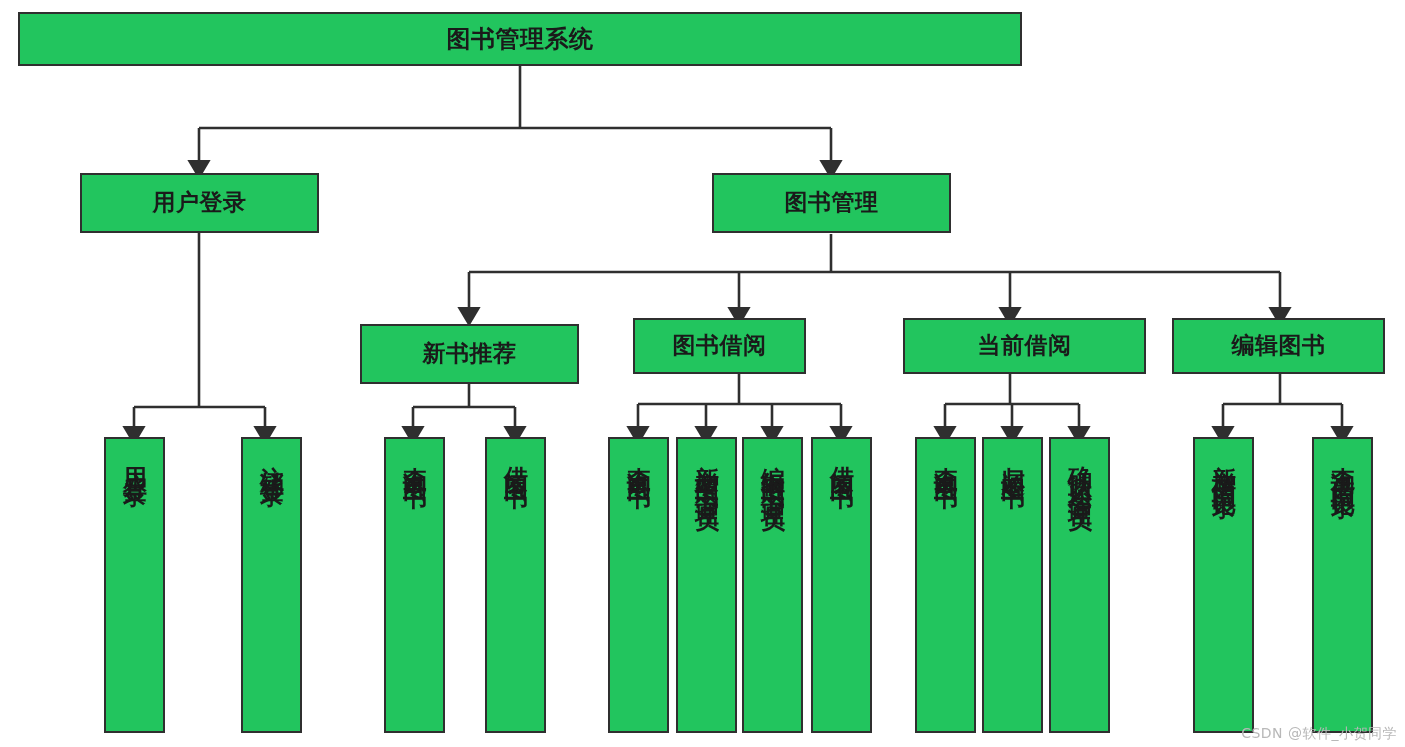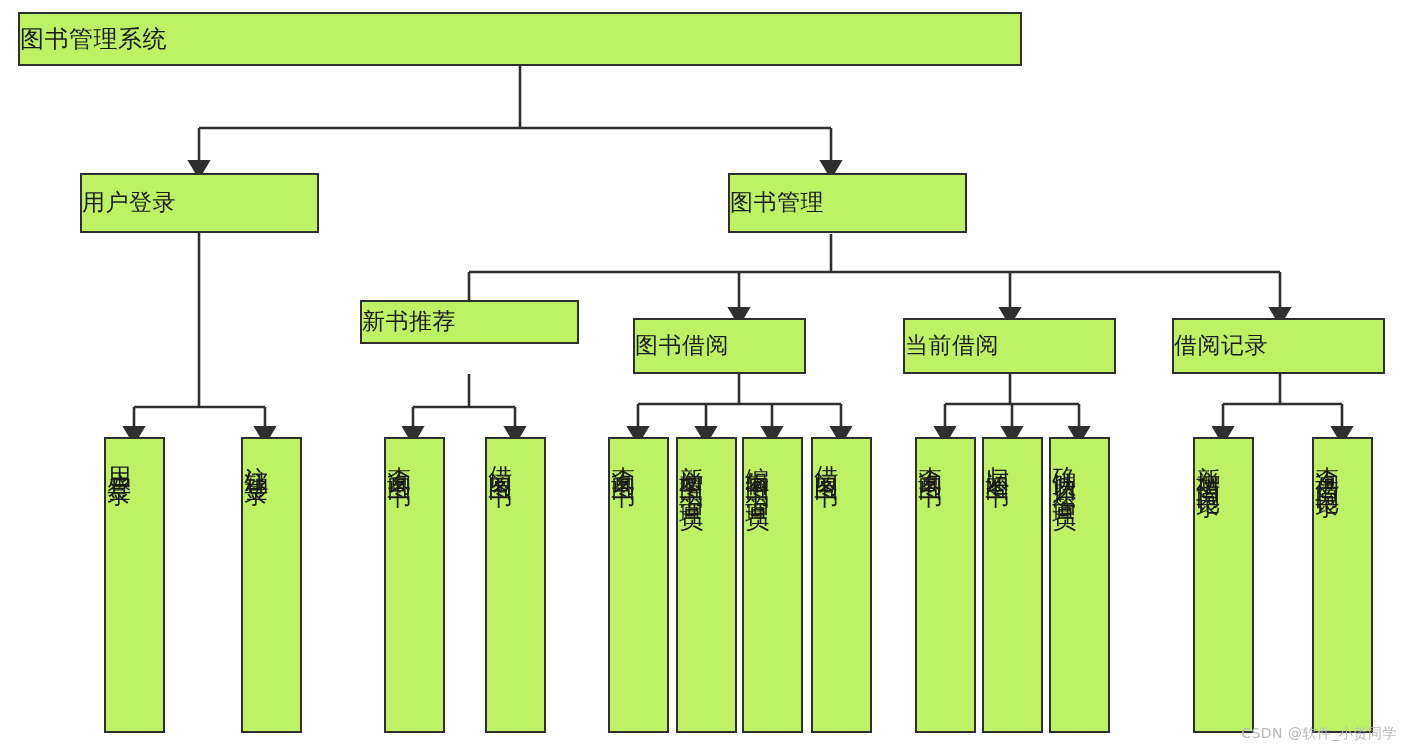--- a/index.html
+++ b/index.html
@@ -20,24 +20,26 @@
     position:absolute;
     left:0;top:0;
     width:1405px;height:747px;
     pointer-events:none;
   }
   
   .node{
     position:absolute;
     box-sizing:border-box;
     border:2.5px solid #2f2f2f;
-    background:#bef264;
+    background:#22c55e;
     display:flex;
     align-items:center;
+    justify-content:center;
     color:#1a1a1a;
+    font-weight:bold;
   }
   .node .label{
     display:block;
     text-align:center;
     line-height:1.18;
     letter-spacing:0.5px;
   }
   
   .node.horiz .label{
     writing-mode:horizontal-tb;
@@ -125,38 +127,38 @@
   </svg>
 
   <div class="node root horiz" style="left:18px;top:12px;width:1004px;height:54px;">
     <span class="label">图书管理系统</span>
   </div>
 
   <div class="node horiz" style="left:80px;top:173px;width:239px;height:60px;">
     <span class="label">用户登录</span>
   </div>
 
-  <div class="node horiz" style="left:728px;top:173px;width:239px;height:60px;">
+  <div class="node horiz" style="left:712px;top:173px;width:239px;height:60px;">
     <span class="label">图书管理</span>
   </div>
 
-  <div class="node horiz" style="left:360px;top:300px;width:219px;height:44px;">
+  <div class="node horiz" style="left:360px;top:324px;width:219px;height:60px;">
     <span class="label">新书推荐</span>
   </div>
 
   <div class="node horiz" style="left:633px;top:318px;width:173px;height:56px;">
     <span class="label">图书借阅</span>
   </div>
 
-  <div class="node horiz" style="left:903px;top:318px;width:213px;height:56px;">
+  <div class="node horiz" style="left:903px;top:318px;width:243px;height:56px;">
     <span class="label">当前借阅</span>
   </div>
 
   <div class="node horiz" style="left:1172px;top:318px;width:213px;height:56px;">
-    <span class="label">借阅记录</span>
+    <span class="label">编辑图书</span>
   </div>
 
   <div class="node vert" style="left:104px;top:437px;width:61px;height:296px;">
     <span class="label">用户登录</span>
   </div>
 
   <div class="node vert" style="left:241px;top:437px;width:61px;height:296px;">
     <span class="label">注销登录</span>
   </div>
 

